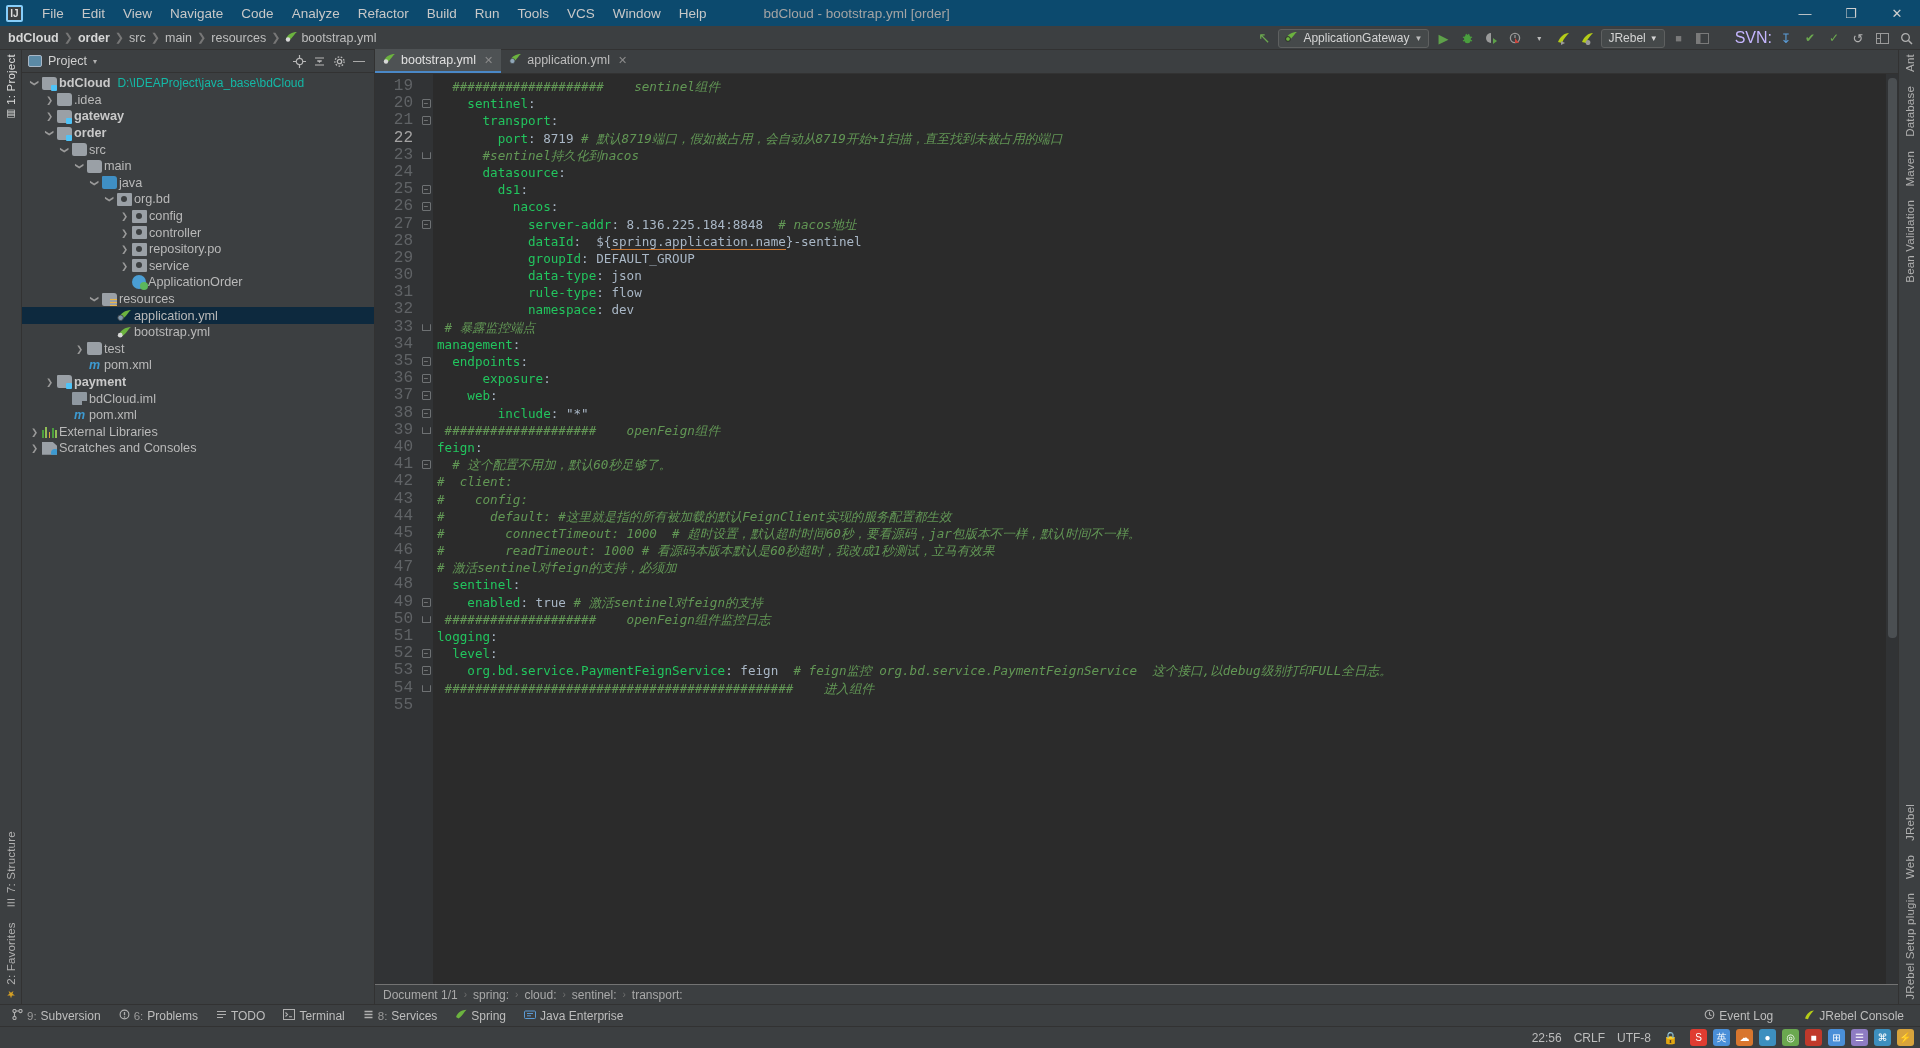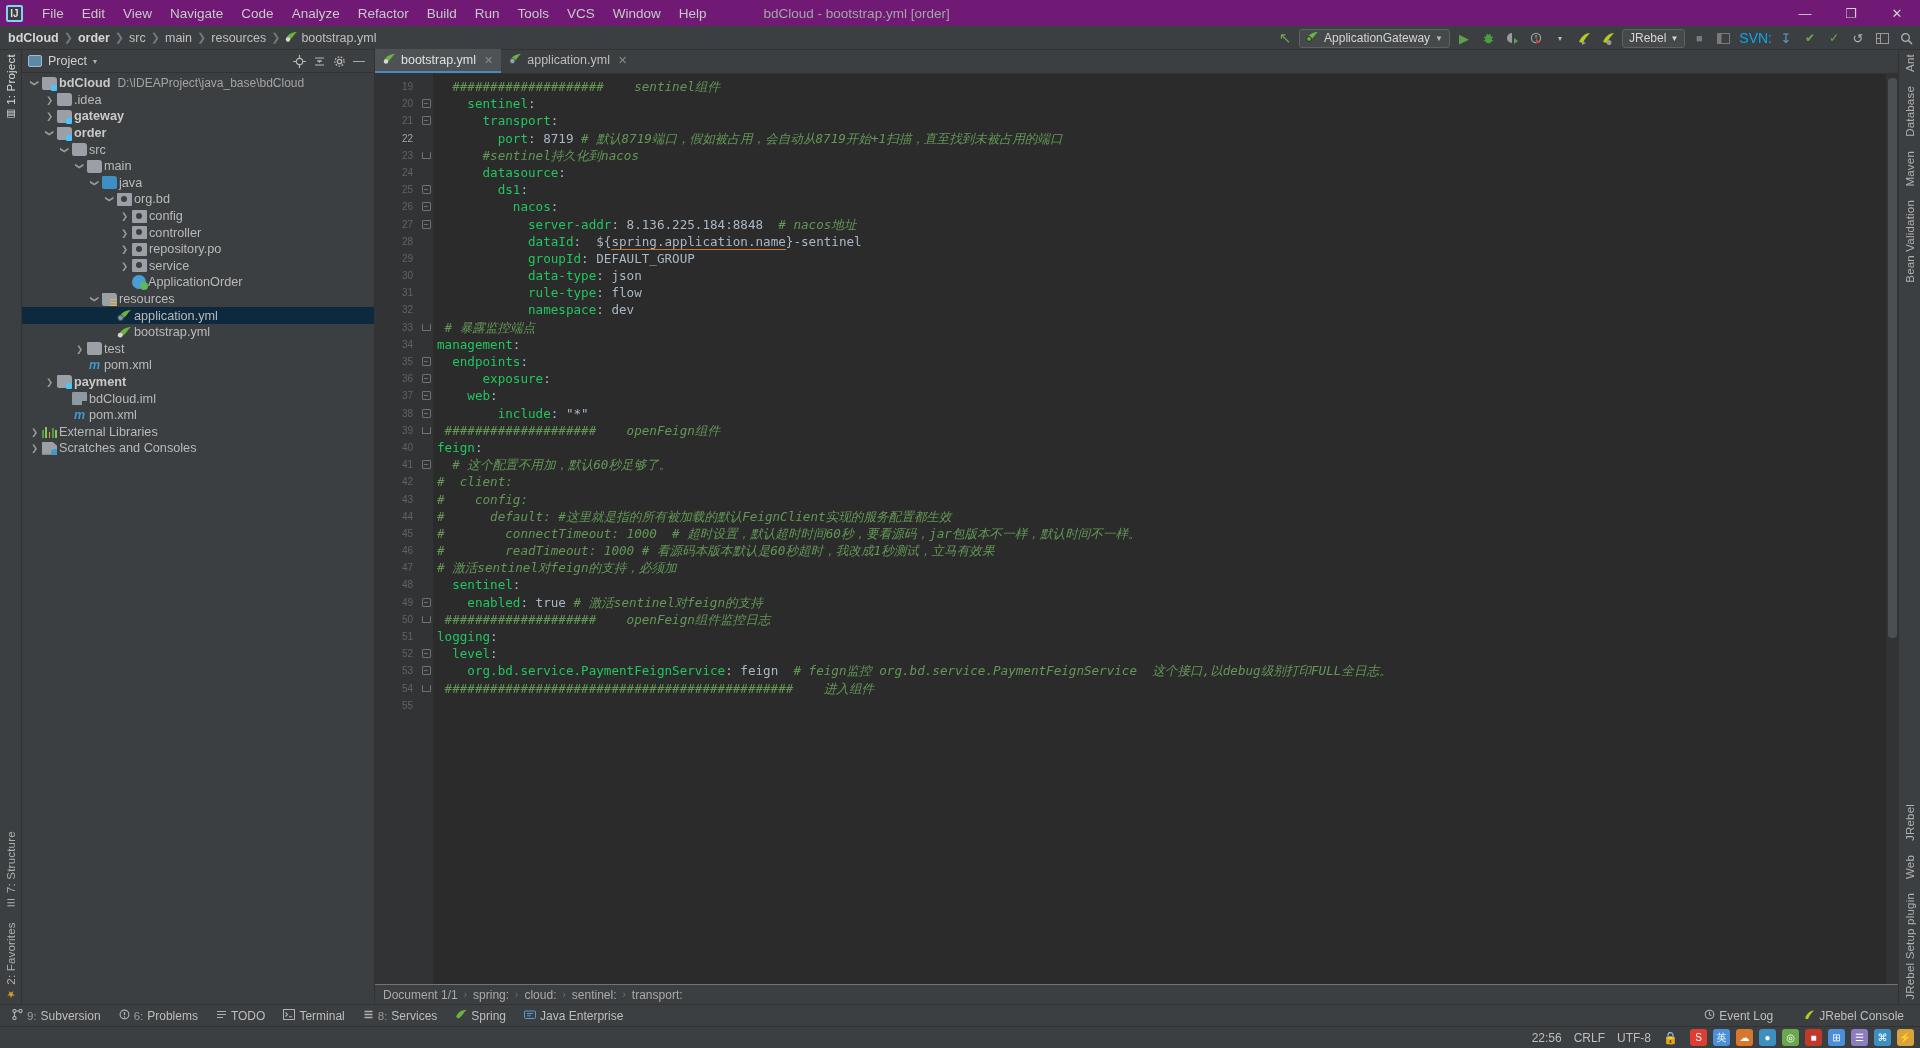--- a/index.html
+++ b/index.html
@@ -7,21 +7,21 @@
   body {
     font-family: "Liberation Sans", sans-serif;
     font-size: 13px;
     color: #bbbbbb;
     -webkit-font-smoothing: antialiased;
   }
   .app { width:1920px; height:1048px; display:flex; flex-direction:column; background:#3c3f41; }
 
   
   .menubar {
-    height:26px; background:#701a75; display:flex; align-items:center;
+    height:26px; background:#0c4a6e; display:flex; align-items:center;
     padding-left:6px; position:relative; flex:none;
   }
   .ij-logo {
     width:17px;height:17px;border:2px solid #87cefa;border-radius:2px;
     display:flex;align-items:center;justify-content:center;
     font-size:10px;font-weight:bold;color:#dedede;margin-right:10px;background:#3c3f41;
   }
   .menu-item { padding:2px 9px; color:#c8c8c8; font-size:13.5px; cursor:default; }
   .win-title { margin-left:48px; color:#a4a4a4; font-size:13.5px; }
   .win-btns { position:absolute; right:0; top:0; height:26px; display:flex; }
@@ -41,21 +41,21 @@
   .run-config {
     display:flex;align-items:center;gap:5px;height:19px;
     background:#45494a;border:1px solid #5e6060;border-radius:3px;padding:0 6px;
     font-size:12px;color:#d4d4d4;
   }
   .tb-ic { width:20px;height:19px;display:flex;align-items:center;justify-content:center;font-size:12px;color:#b5b5b5; }
   .jrebel-box {
     display:flex;align-items:center;gap:4px;height:19px;background:#45494a;
     border:1px solid #5e6060;border-radius:3px;padding:0 6px;font-size:12px;color:#d4d4d4;
   }
-  .svn-label { font-size:14px;color:#0ea5e9;margin-left:2px; }
+  .svn-label { font-size:16px;color:#c4b5fd;margin-left:18px; }
 
   
   .middle { flex:1; display:flex; min-height:0; }
 
   
   .strip {
     width:22px; background:#3c3f41; border-right:1px solid #323232;
     display:flex; flex-direction:column; justify-content:space-between; align-items:center;
     padding:4px 0; flex:none;
   }
@@ -83,21 +83,21 @@
   .panel-head .ph-btn { width:18px;height:18px;display:flex;align-items:center;justify-content:center;
       color:#b7b7b7;font-size:12px;margin-left:2px; }
 
   .tree { flex:1; overflow:hidden; padding-top:2px; font-size:12.7px; }
   .trow { height:16.6px; display:flex; align-items:center; white-space:nowrap; cursor:default; }
   .trow.selected { background:#0d293e; }
   .arrow { width:13px; text-align:center; color:#9a9a9a; font-size:8.5px; flex:none; }
   .arrow.none { color:transparent; }
   .tlabel { color:#b9b9b9; margin-left:2px; }
   .tlabel.bold { font-weight:bold; color:#c9c9c9; }
-  .tpath { color:#a3a3a3; margin-left:7px; font-size:12px; }
+  .tpath { color:#14b8a6; margin-left:7px; font-size:12px; }
 
   
   .ic { width:15px;height:13px;flex:none;position:relative;display:inline-block;margin-left:1px; }
   .ic-folder { background:#9aa0a6; border-radius:1px 3px 2px 2px; }
   .ic-folder.mod:after { content:""; position:absolute;right:0;bottom:-1px;width:6px;height:6px;background:#4fc3f7;border-radius:1px; }
   .ic-folder.src { background:#3f8fc4; }
   .ic-folder.res { background:#9aa0a6; }
   .ic-folder.res:after { content:""; position:absolute;right:0px;bottom:0px;width:7px;height:7px;
      background:repeating-linear-gradient(#e8b54a 0 1.5px,transparent 1.5px 3px); }
   .ic-pkg { background:#9aa0a6;border-radius:1px; }
@@ -119,21 +119,21 @@
   .editor-area { flex:1; display:flex; flex-direction:column; min-width:0; background:#2b2b2b; }
   .tabs { height:24px; background:#3c3f41; display:flex; align-items:flex-end; flex:none;
       border-bottom:1px solid #323232; position:relative; }
   .tab { height:24px;display:flex;align-items:center;gap:5px;padding:0 8px;font-size:12.5px;color:#bdbdbd;
       border-bottom:2px solid transparent; cursor:default; }
   .tab.active { background:#4e5254; border-bottom:2px solid #4a88c7; color:#e0e0e0; }
   .tab .x { color:#8b8b8b;font-size:11px;margin-left:3px; }
 
   .edit-body { flex:1; display:flex; min-height:0; position:relative; background:#2b2b2b; }
   .gutter { width:44px;background:#313335;flex:none;padding-top:4px;text-align:right; }
-  .gnum { height:17.2px;line-height:17.2px;font-family:Liberation Sans, sans-serif;font-size:10px;
+  .gnum { height:17.2px;line-height:17.2px;font-family:Liberation Mono, monospace;font-size:16px;
       color:#606366;padding-right:6px; }
   .gnum.cur { color:#a4a3a3; }
   .foldcol { width:14px;background:#313335;flex:none;padding-top:4px; }
   .fold { height:17.2px;display:flex;align-items:center;justify-content:center; }
   .fold span { width:9px;height:9px;border:1px solid #6e7173;color:#9a9a9a;font-size:8px;line-height:7px;
       text-align:center;border-radius:1px;display:block; }
   .fold span.end { border-top:none;height:7px; }
 
   .code { flex:1; padding-top:4px; overflow:hidden; position:relative;
       font-family:"DejaVu Sans Mono", monospace; font-size:12.6px; }

